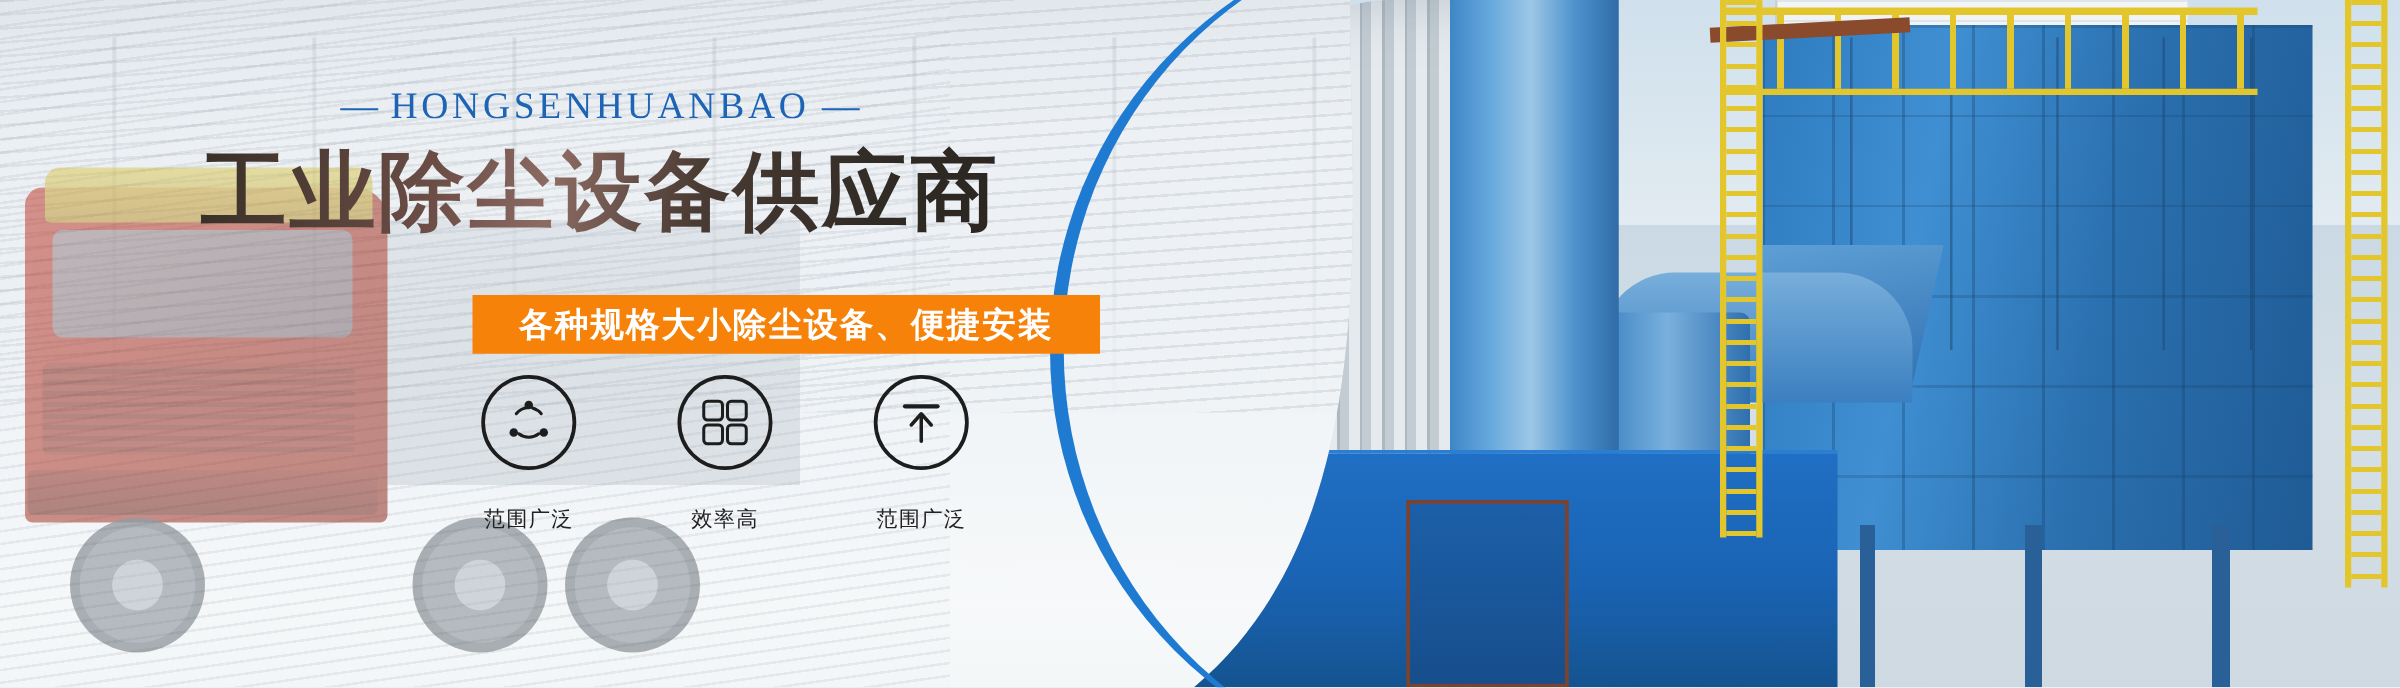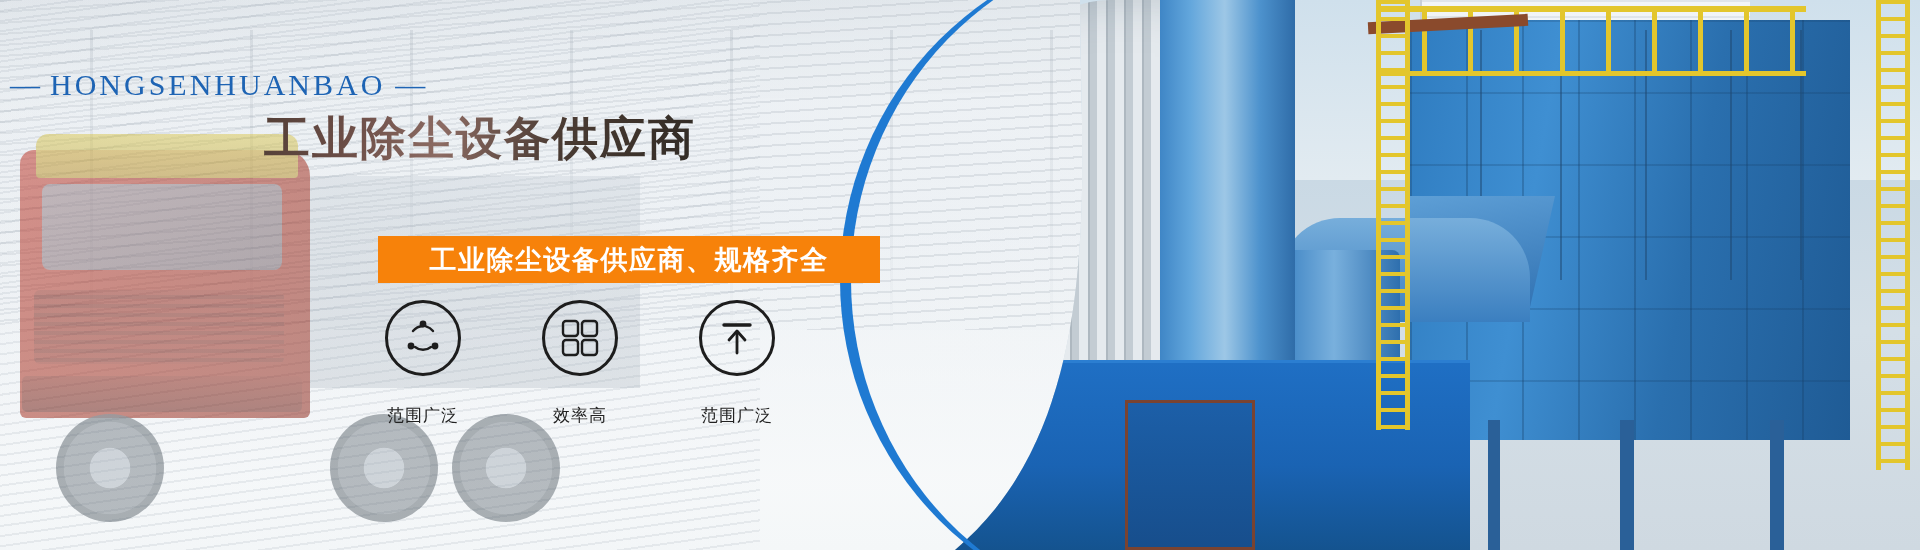--- a/index.html
+++ b/index.html
@@ -216,31 +216,32 @@
     pointer-events:none;
   }
 
   
   .content {
     position:absolute; left:0; top:0; width:960px; height:550px;
     z-index:6;
   }
   .eyebrow {
     position:absolute; left:0; right:0; top:68px;
+    text-align:center;
     font-family:"Liberation Serif", serif;
     font-size:30px; letter-spacing:3px;
     color:#1e64b4;
     white-space:nowrap;
   }
   .eyebrow .dash { letter-spacing:0; padding:0 10px; }
 
   .headline {
     position:absolute; left:0; right:0; top:108px;
     text-align:center;
-    font-size:46px; font-weight:bold;
+    font-size:69px; font-weight:bold;
     letter-spacing:2px;
     white-space:nowrap;
     background:linear-gradient(100deg,#2c2722 0%, #3a3128 18%, #6b4d46 36%, #8c6b63 46%, #4a3b33 58%, #2f2a24 74%, #241f1b 100%);
     -webkit-background-clip:text; background-clip:text;
     color:transparent; -webkit-text-fill-color:transparent;
     text-shadow:none;
   }
 
   .orange-bar {
     position:absolute; left:378px; top:236px;
@@ -335,21 +336,21 @@
 
   <div class="content">
 
     <div class="eyebrow">
       <span class="dash">—</span><span>HONGSENHUANBAO</span><span class="dash">—</span>
     </div>
 
     <h1 class="headline">工业除尘设备供应商</h1>
 
     <div class="orange-bar">
-      <span>工业除尘设备供应商、规格齐全</span>
+      <span>各种规格大小除尘设备、便捷安装</span>
     </div>
 
     <div class="features">
 
       <div class="feature">
         <div class="ring">
           <svg width="46" height="46" viewBox="0 0 46 46">
             <path d="M13 16 A14 14 0 0 1 23 11" fill="none" stroke="#1d1d1d" stroke-width="2.4" stroke-linecap="round"></path>
             <path d="M33 16 A14 14 0 0 0 26 11.4" fill="none" stroke="#1d1d1d" stroke-width="2.4" stroke-linecap="round"></path>
             <path d="M15 32 A13 13 0 0 0 31 32" fill="none" stroke="#1d1d1d" stroke-width="2.4" stroke-linecap="round"></path>

